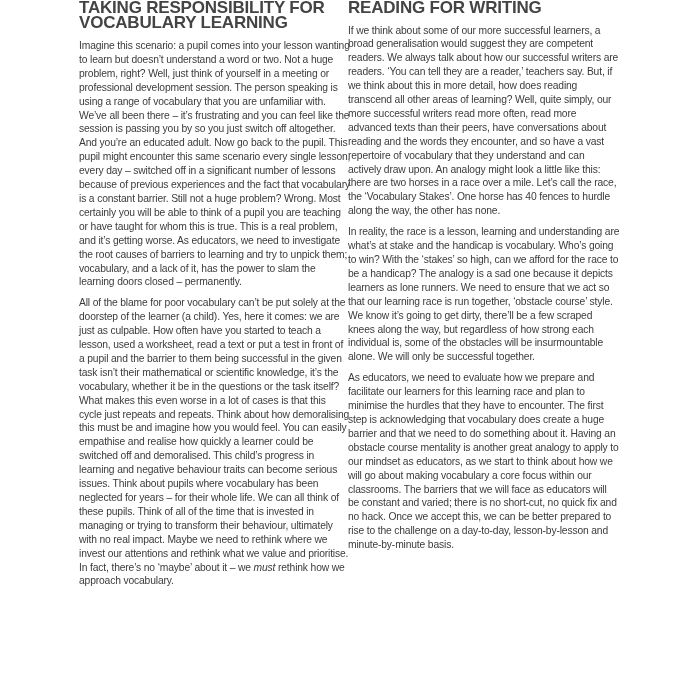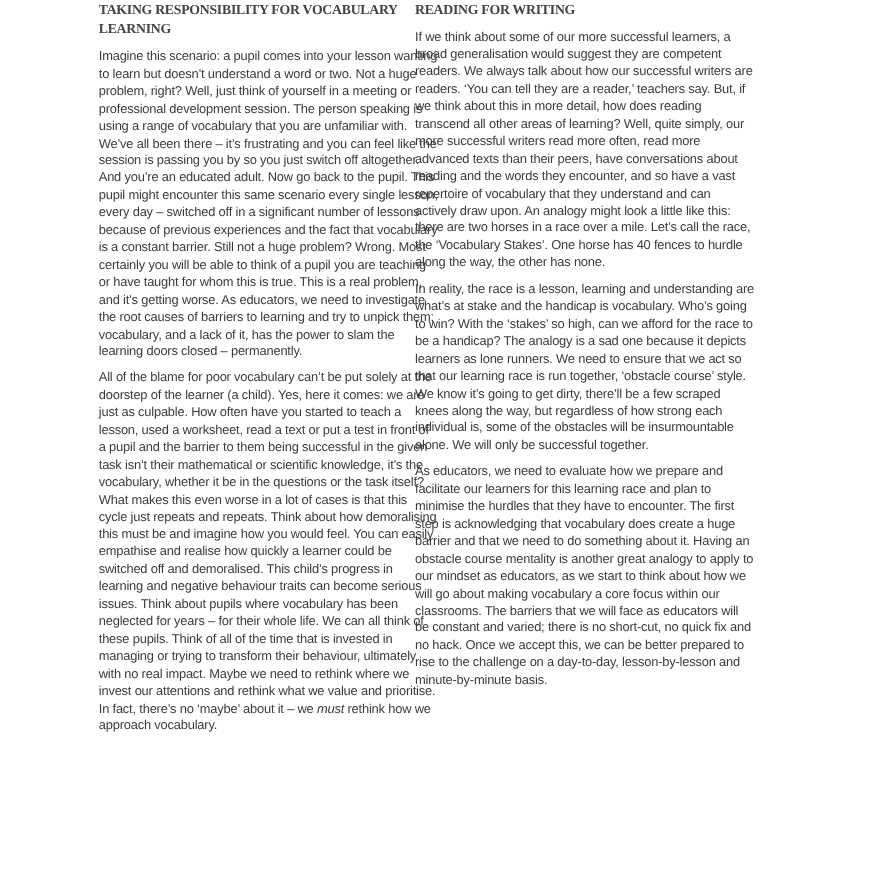--- a/index.html
+++ b/index.html
@@ -1,23 +1,23 @@
 <!DOCTYPE html>
 <html><head>
 <meta charset="utf-8">
 <style>
   html, body { margin: 0; padding: 0; background: #ffffff; }
   body { width: 700px; height: 700px; overflow: hidden; position: relative; color: #3a3a3a; }
   .col { position: absolute; top: 0; font-family: "Liberation Sans", sans-serif; }
   .col-left { left: 79px; width: 272px; }
-  .col-right { left: 332px; width: 272px; }
+  .col-right { left: 348px; width: 272px; }
   h2 {
     margin: 0; padding-top: 1px;
-    font-family: Liberation Serif, serif;
-    font-weight: bold; font-size: 11px; line-height: 14.5px;
+    font-family: Liberation Sans, sans-serif;
+    font-weight: bold; font-size: 17px; line-height: 14.5px;
     color: #444444; letter-spacing: -0.2px;
   }
   .col-left h2 { margin-bottom: 9px; }
   .col-right h2 { margin-bottom: 8px; }
   p {
     margin: 0 0 7px 0;
     font-family: "Liberation Sans", sans-serif;
     font-size: 10.3px; line-height: 13.9px;
     color: #3b3b3b; letter-spacing: -0.15px;
   }

